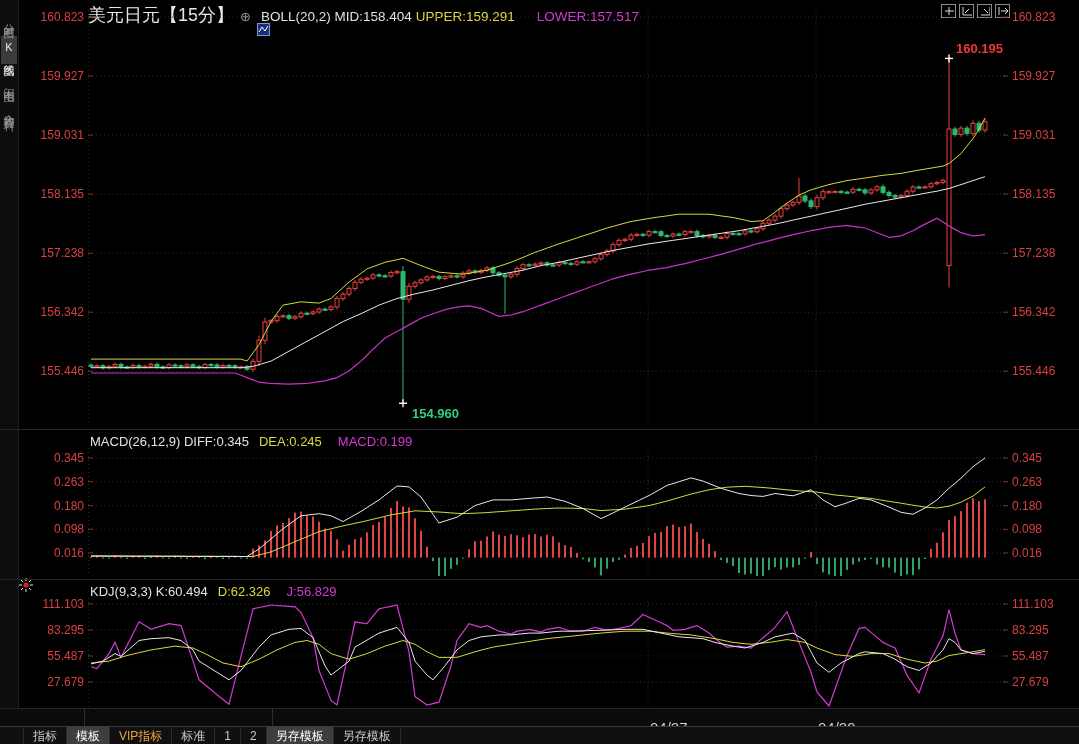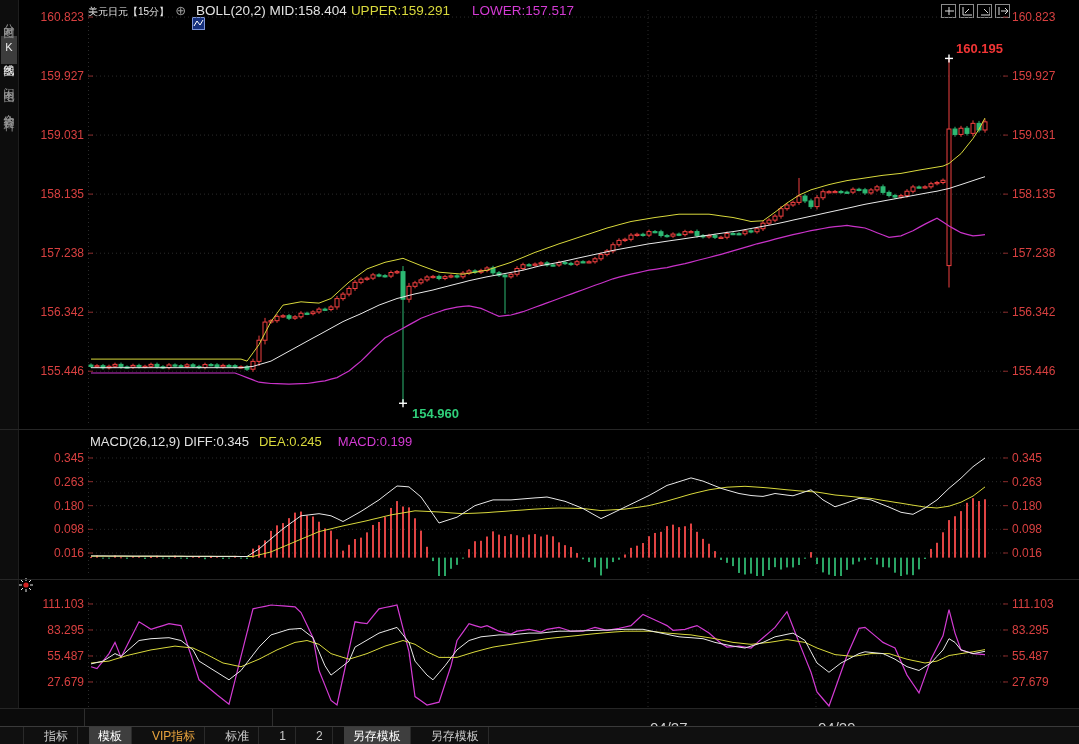--- a/index.html
+++ b/index.html
@@ -5,21 +5,21 @@
   html,body{margin:0;padding:0;background:#000;}
   #app{position:relative;width:1079px;height:744px;background:#000;overflow:hidden;
        font-family:"Liberation Sans","DejaVu Sans",sans-serif;}
   
   #sidebar{position:absolute;left:0;top:0;width:18px;height:708px;background:#0d0d0d;border-right:1px solid #1e1e1e;}
   .side-item{writing-mode:vertical-rl;text-orientation:upright;display:block;margin:10px auto 4px auto;
              padding:5px 1px;font-size:11px;color:#979797;letter-spacing:2px;cursor:pointer;width:14px;text-align:center;}
   .side-item.active{background:#3c3c3c;color:#ececec;}
   
   #header{position:absolute;left:88px;top:3px;height:20px;white-space:nowrap;font-size:13.5px;color:#e2e2e2;}
-  #header .t{font-size:10px;color:#e8e8e8;}
+  #header .t{font-size:18px;color:#e8e8e8;}
   #header .plus{color:#9a9a9a;margin:0 6px;font-size:13px;cursor:pointer;}
   #header .lg-w{color:#e2e2e2;}
   #header .lg-y{color:#d9d93c;margin-left:4px;}
   #header .lg-m{color:#d43bd4;margin-left:22px;}
   #bollicon{display:inline-block;vertical-align:-2px;margin-right:4px;}
   
   #toolbar{position:absolute;left:941px;top:4px;display:flex;gap:3px;}
   .tbtn{width:13px;height:12px;border:1px solid #8b8b8b;background:#000;display:flex;align-items:center;justify-content:center;cursor:pointer;}
   
   .tick{position:absolute;font-size:12px;color:#d84040;height:12px;line-height:12px;}
@@ -31,21 +31,21 @@
   
   .anno{position:absolute;font-size:13px;font-weight:bold;white-space:nowrap;}
   
   .hsep{position:absolute;left:0;width:1079px;height:1px;background:#262626;}
   
   #strip1{position:absolute;left:0;top:708px;width:1079px;height:18px;background:#0b0b0b;border-top:1px solid #262626;}
   #period{position:absolute;left:28px;top:18px;font-size:12px;font-weight:normal;color:#e8a33d;cursor:pointer;}
   #period .ar{font-size:9px;margin-left:6px;}
   .vsep{position:absolute;top:0;width:1px;height:18px;background:#2e2e2e;}
   .xdate{position:absolute;top:10px;font-size:15px;color:#cfcfcf;}
-  #strip2{position:absolute;left:0;top:726px;width:1079px;height:18px;background:#101010;border-top:1px solid #3a3a3a;display:flex;gap:11px;}
+  #strip2{position:absolute;left:0;top:726px;width:1079px;height:18px;background:#101010;border-top:1px solid #3a3a3a;display:flex;}
   .tabspacer{width:23px;border-right:1px solid #2a2a2a;}
   .tab{display:flex;align-items:center;padding:0 9px;font-size:12px;color:#c9c9c9;border-right:1px solid #2a2a2a;cursor:pointer;}
   .tab.active{background:#3e3e3e;color:#fff;}
   .tab.vip{color:#e8a33d;}
   svg{position:absolute;}
   #gearicon{position:absolute;left:19px;top:578px;cursor:pointer;}
 </style>
 </head>
 <body>
 
@@ -649,20 +649,23 @@
       <div class="tick right" style="top: 675.973px;">27.679</div>
     </div>
   <div id="annos">
       <div class="anno" style="color: rgb(242, 53, 53); left: 956px; top: 41px;">160.195</div>
       <div class="anno" style="color: rgb(47, 207, 122); left: 412px; top: 406.262px;">154.960</div>
     </div>
 
   <div class="legend" style="top:434px">
     <span class="w">MACD(26,12,9) DIFF:0.345</span><span class="y">DEA:0.245</span><span class="m">MACD:0.199</span>
   </div>
+  <div class="legend" style="top:584px">
+    <span class="w">KDJ(9,3,3) K:60.494</span><span class="y">D:62.326</span><span class="m">J:56.829</span>
+  </div>
 
   <div id="gearicon">
     <svg width="14" height="14">
       <g stroke="#e8e8e8" stroke-width="1">
         <line x1="7" y1="0" x2="7" y2="3"></line>
           <line x1="7" y1="11" x2="7" y2="14"></line>
         <line x1="0" y1="7" x2="3" y2="7"></line>
           <line x1="11" y1="7" x2="14" y2="7"></line>
         <line x1="2" y1="2" x2="4" y2="4"></line>
           <line x1="10" y1="10" x2="12" y2="12"></line>

